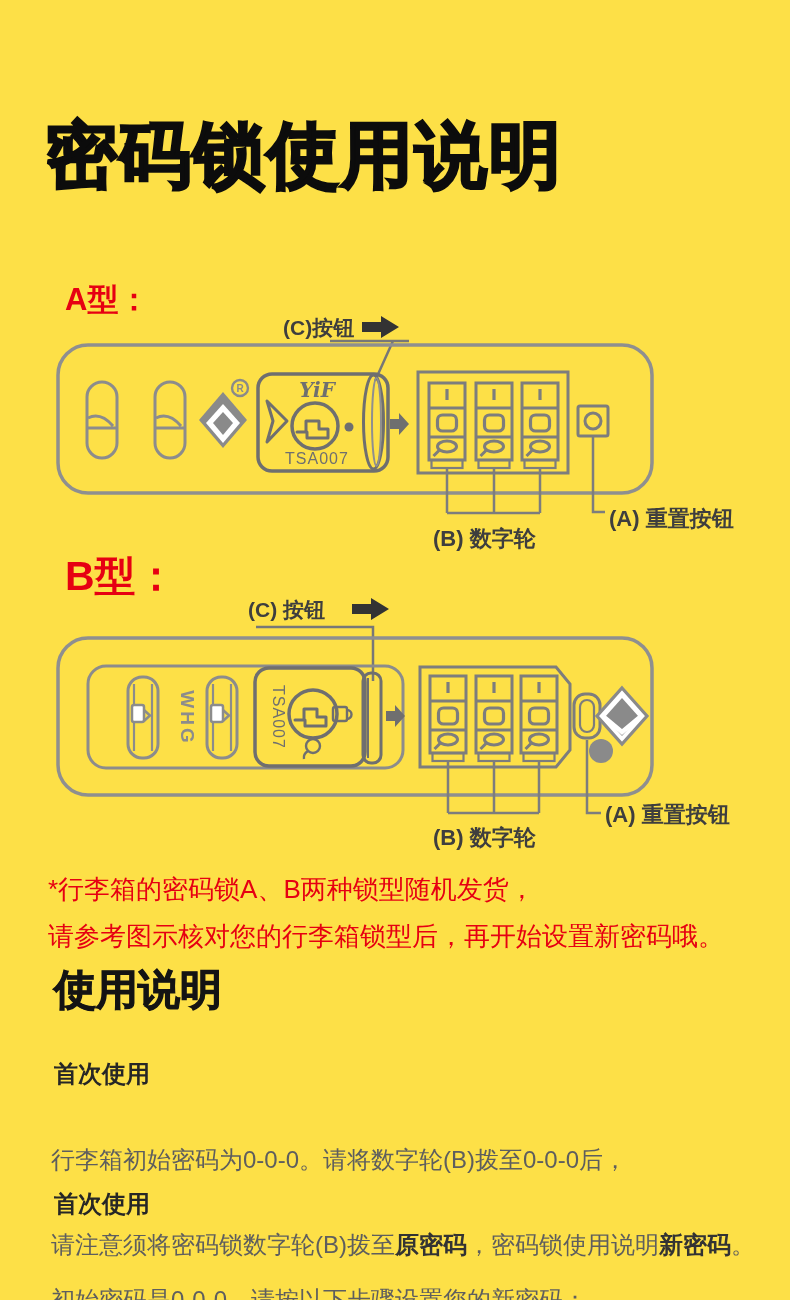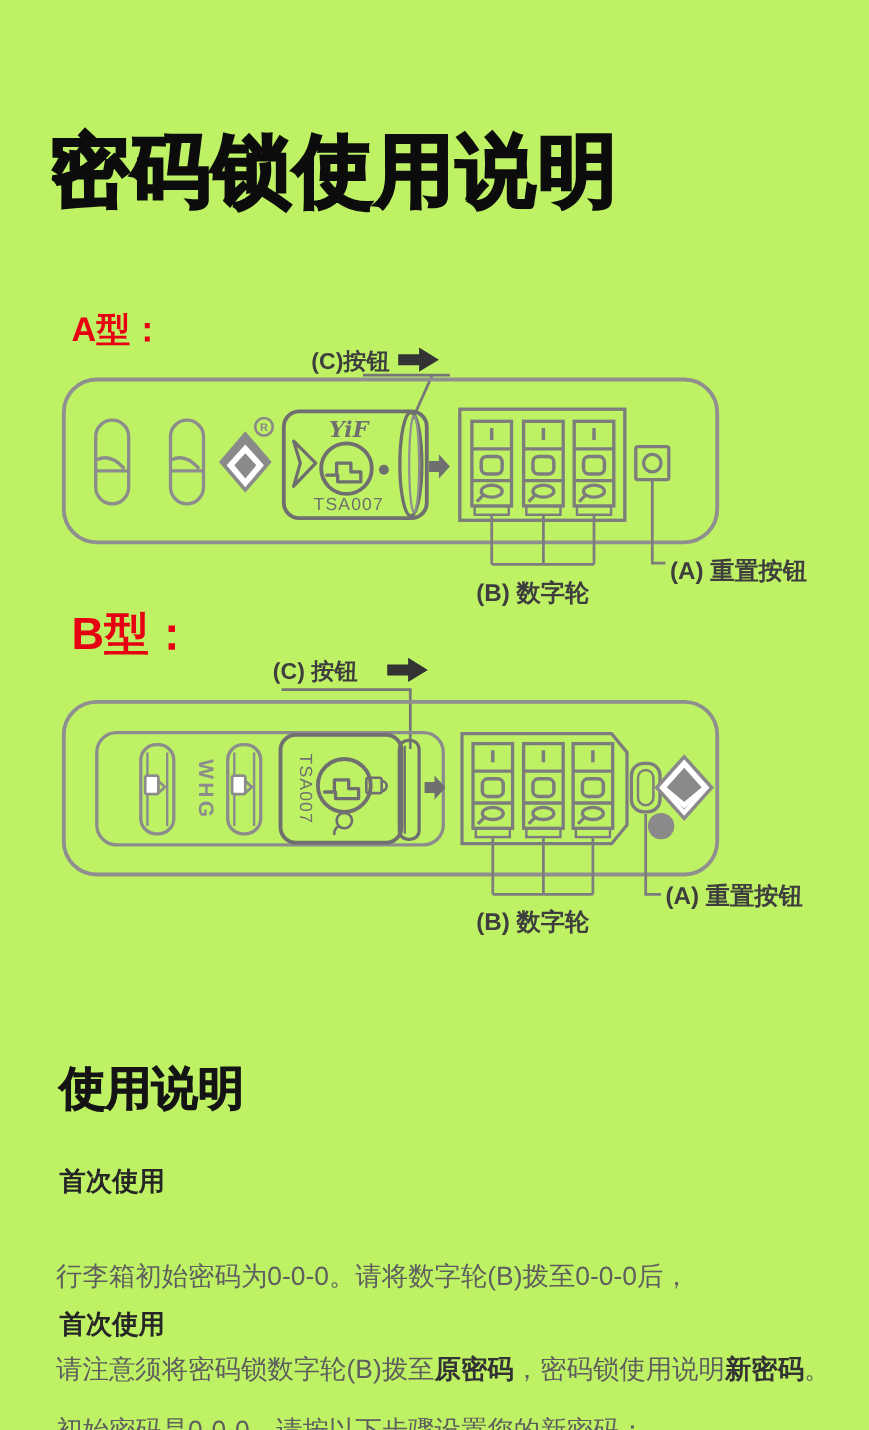--- a/index.html
+++ b/index.html
@@ -1,16 +1,16 @@
 <!DOCTYPE html>
 <html><head>
 <meta charset="utf-8">
 <style>
   html,body{margin:0;padding:0;background:#fff;}
-  .page{position:relative;width:790px;height:1300px;background:#bef264;overflow:hidden;
+  .page{position:relative;width:790px;height:1300px;background:#fde047;overflow:hidden;
         font-family:"Liberation Sans",sans-serif;}
   .title{position:absolute;left:45px;top:108px;margin:0;font-size:72px;font-weight:900;
          color:#0c0c0c;-webkit-text-stroke:2.5px #0c0c0c;letter-spacing:2px;white-space:nowrap;}
   .type-label{position:absolute;left:65px;font-weight:700;color:#e60012;white-space:nowrap;}
   .type-label.a{top:279px;font-size:31px;}
   .type-label.b{top:549px;font-size:41px;}
   .lock-svg{position:absolute;left:0;}
   .lock-svg.a{top:310px;width:790px;height:245px;}
   .lock-svg.b{top:590px;width:790px;height:265px;}
   .note{position:absolute;left:48px;top:866px;font-size:26px;line-height:47px;
@@ -161,20 +161,24 @@
       <path d="M604,717 L622,732 L640,717" stroke="#ffffff" stroke-width="4.5" fill="none"></path>
     </g>
     <circle cx="601" cy="751" r="12" fill="#8a8a8a"></circle>
 
     <path d="M448,762 V813 M494,762 V813 M539,762 V813 M448,813 H539" stroke="#7d7d7d" stroke-width="2.5" fill="none"></path>
     <path d="M587,740 V813 H601" stroke="#7d7d7d" stroke-width="2.5" fill="none"></path>
     <text class="callout-lg" x="433" y="845">(B) 数字轮</text>
     <text class="callout-lg" x="605" y="822">(A) 重置按钮</text>
   </svg>
 
+  <div class="note">
+    <div>*行李箱的密码锁A、B两种锁型随机发货，</div>
+    <div>请参考图示核对您的行李箱锁型后，再开始设置新密码哦。</div>
+  </div>
 
   <h2 class="usage-heading">使用说明</h2>
 
   <h3 class="sub-heading sub1">首次使用</h3>
   <div class="body-line b1">行李箱初始密码为0-0-0。请将数字轮(B)拨至0-0-0后，</div>
 
   <h3 class="sub-heading sub2">首次使用</h3>
   <div class="body-line b3"><span>请注意须将密码锁数字轮(B)拨至</span><b>原密码</b><span>，密码锁使用说明</span><b>新密码</b><span>。</span></div>
 
   <div class="body-line partial">初始密码是0-0-0，请按以下步骤设置您的新密码：</div>

